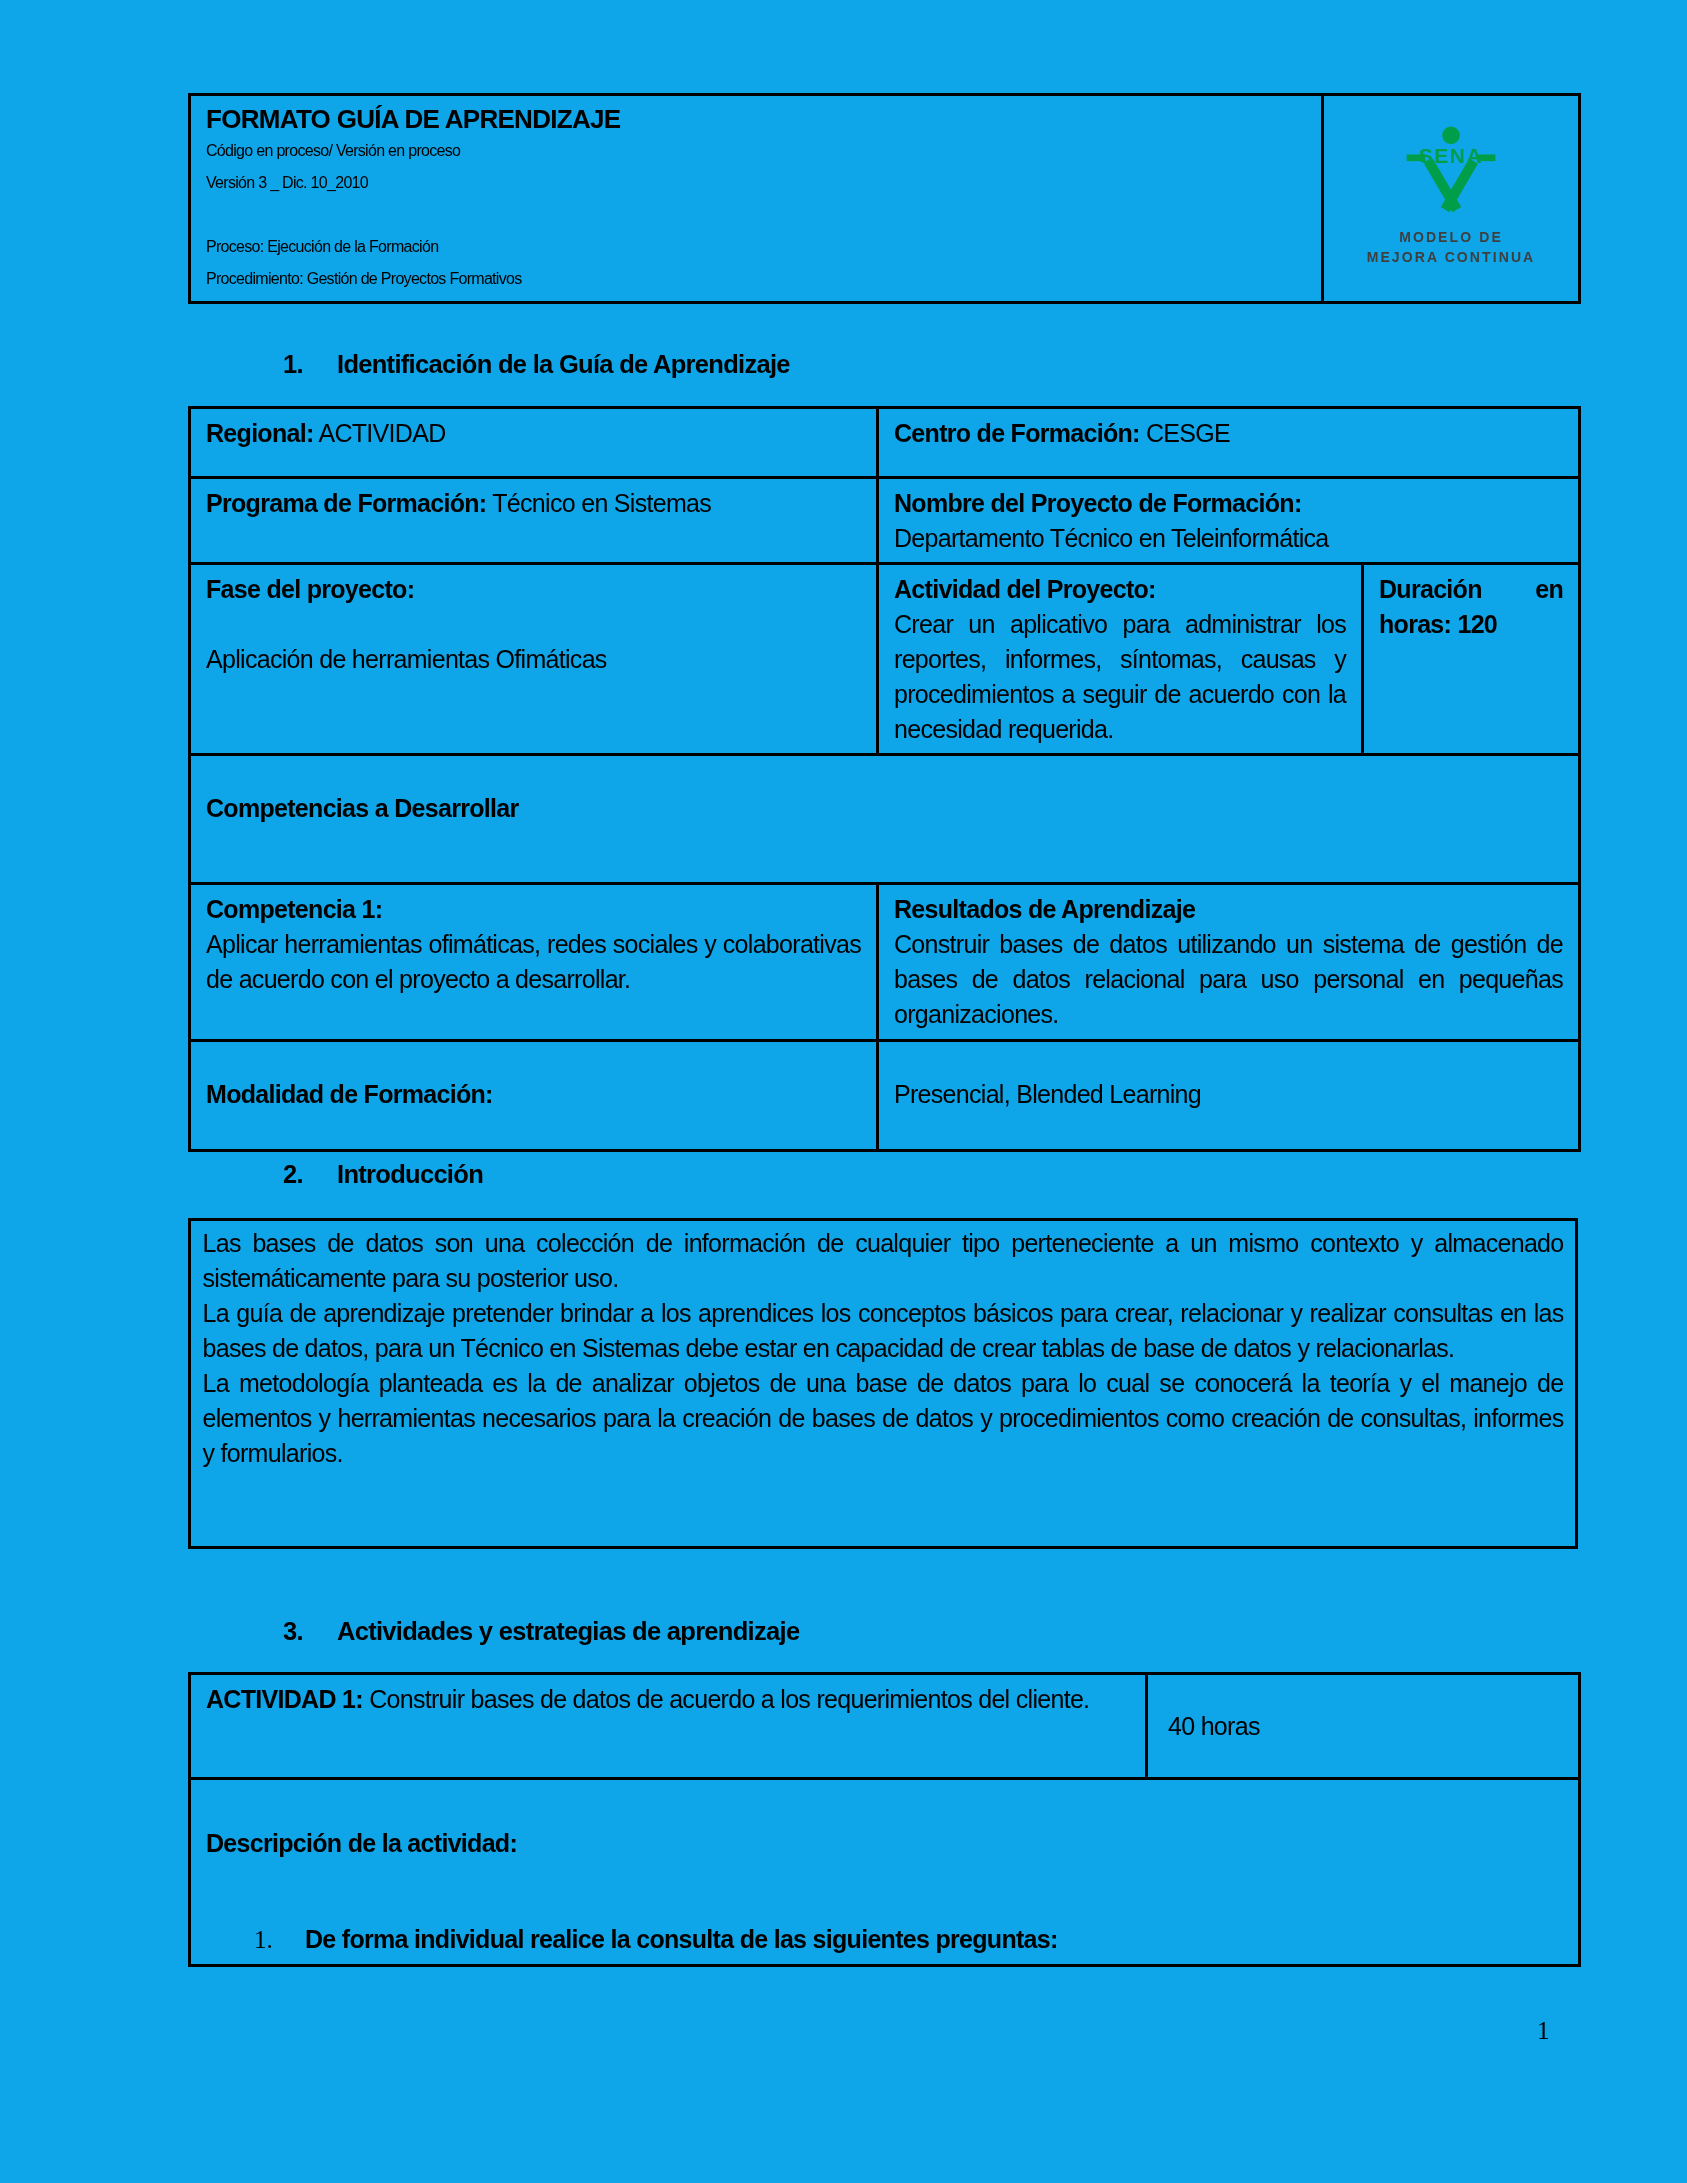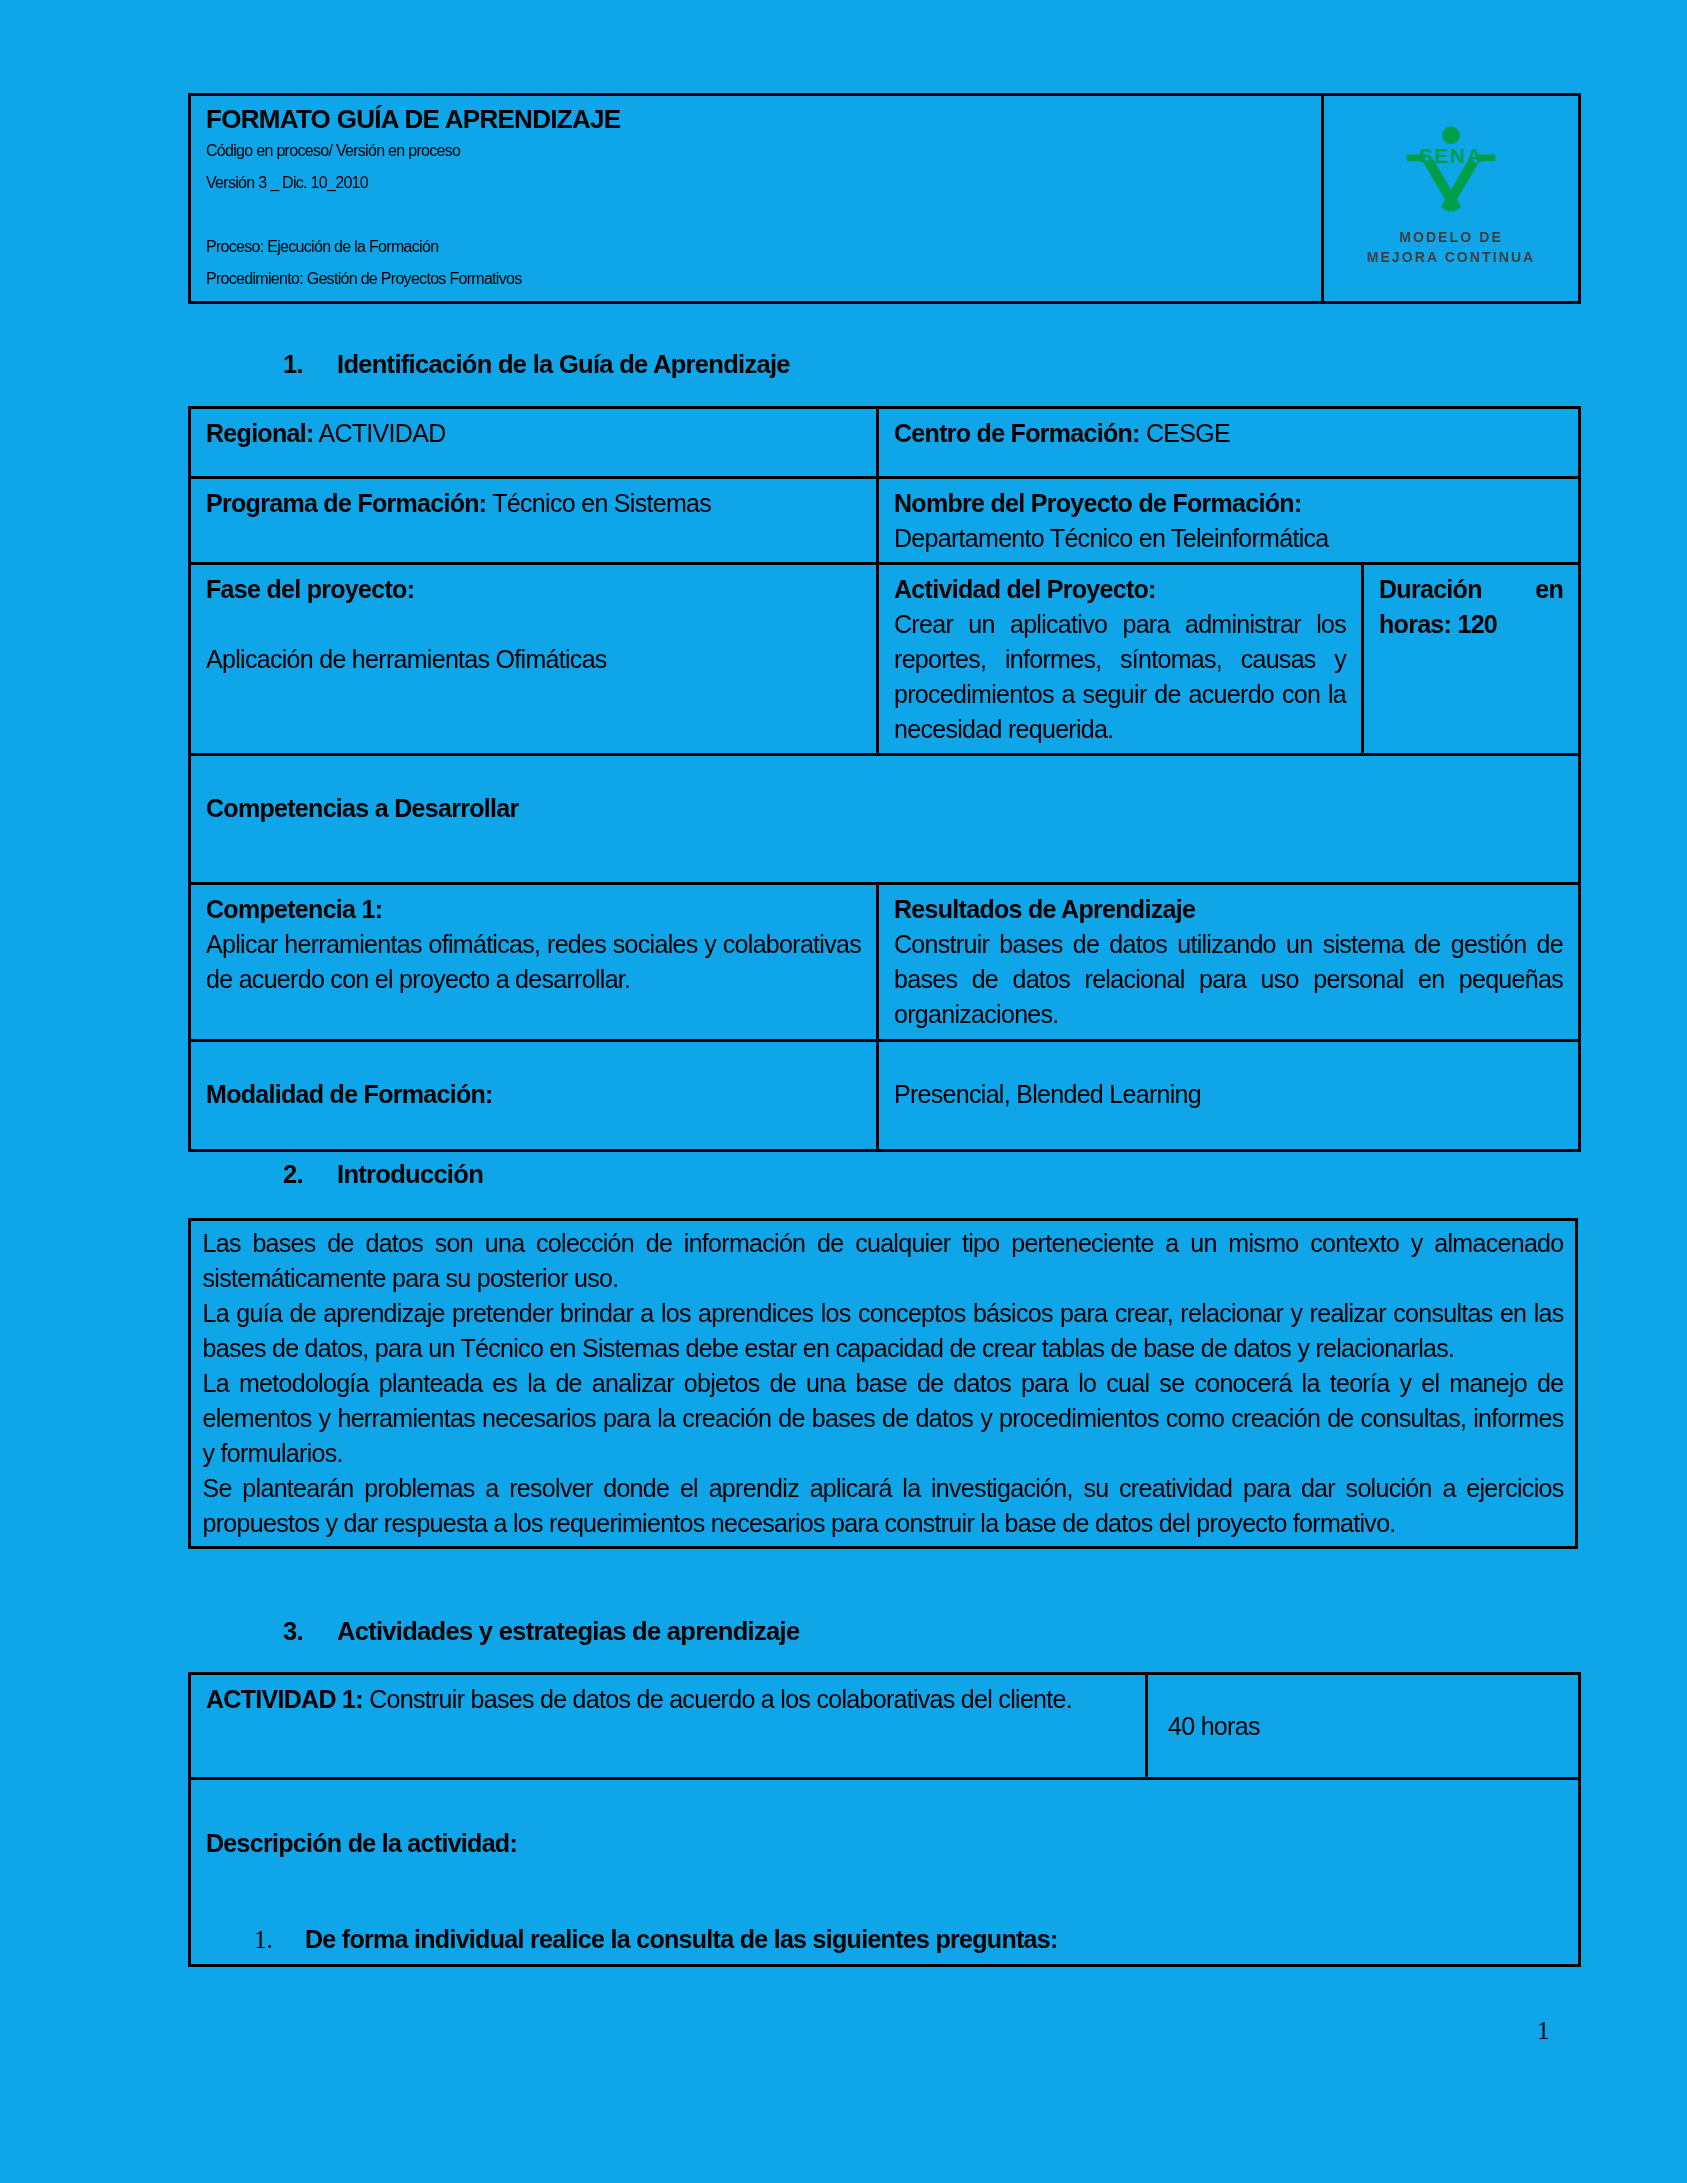--- a/index.html
+++ b/index.html
@@ -158,38 +158,37 @@
 
   <div class="sec-heading h2">
     <span class="sec-num">2.</span>
     <span>Introducción</span>
   </div>
 
   <div class="intro-box">
     <div>Las bases de datos son una colección de información de cualquier tipo perteneciente a un mismo contexto y almacenado sistemáticamente para su posterior uso.</div>
     <div>La guía de aprendizaje pretender brindar a los aprendices los conceptos básicos para crear, relacionar y realizar consultas en las bases de datos, para un Técnico en Sistemas debe estar en capacidad de crear tablas de base de datos y relacionarlas.</div>
     <div>La metodología planteada es la de analizar objetos de una base de datos para lo cual se conocerá la teoría y el manejo de elementos y herramientas necesarios para la creación de bases de datos y procedimientos como creación de consultas, informes y formularios.</div>
-    <div>Se plantearán problemas a resolver donde el aprendiz aplicará  la investigación, su creatividad para  dar solución a ejercicios propuestos y dar respuesta a los requerimientos necesarios para construir la base de datos del proyecto formativo.</div>
   </div>
 
   <div class="sec-heading h3">
     <span class="sec-num">3.</span>
     <span>Actividades y estrategias de aprendizaje</span>
   </div>
 
   <table class="t2">
     <colgroup>
         <col style="width:957px">
         <col style="width:433px">
       </colgroup>
     <tbody>
         <tr class="r128">
       <td class="just">
         <span class="b">ACTIVIDAD 1:</span>
-        <span>Construir bases de datos de acuerdo  a los colaborativas del cliente.</span>
+        <span>Construir bases de datos de acuerdo  a los requerimientos del cliente.</span>
       </td>
       <td class="hours-cell">40 horas</td>
     </tr>
     <tr class="r224">
       <td colspan="2" class="desc-cell">
         <div class="b">Descripción de la actividad:</div>
         <div class="act-item">
           <span class="act-item-num">1.</span>
           <span class="b">De forma individual realice la consulta de las siguientes preguntas:</span>
         </div>

